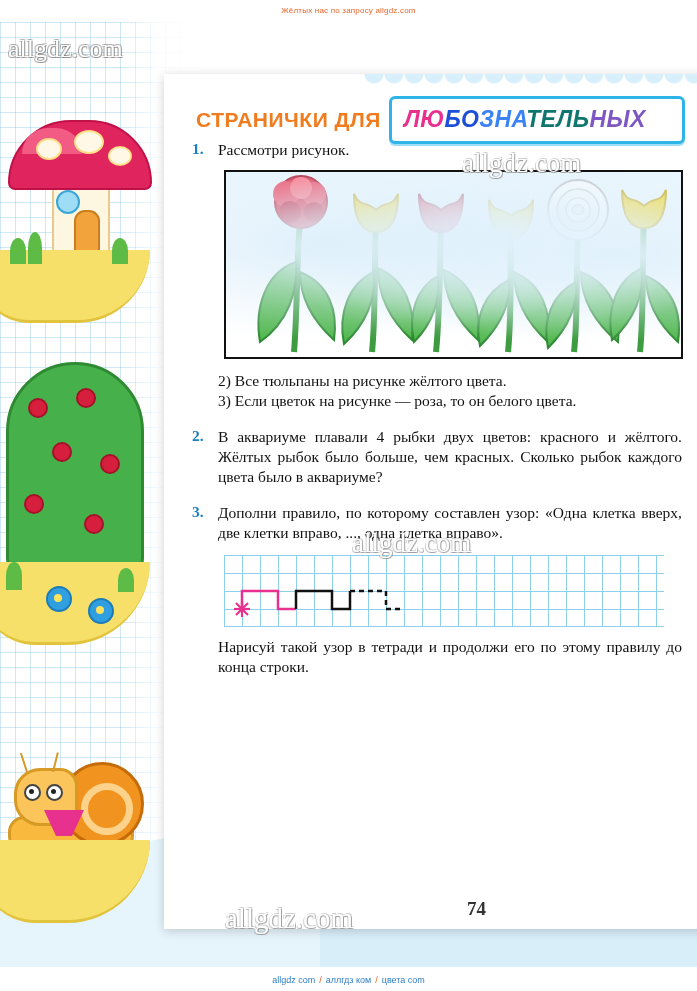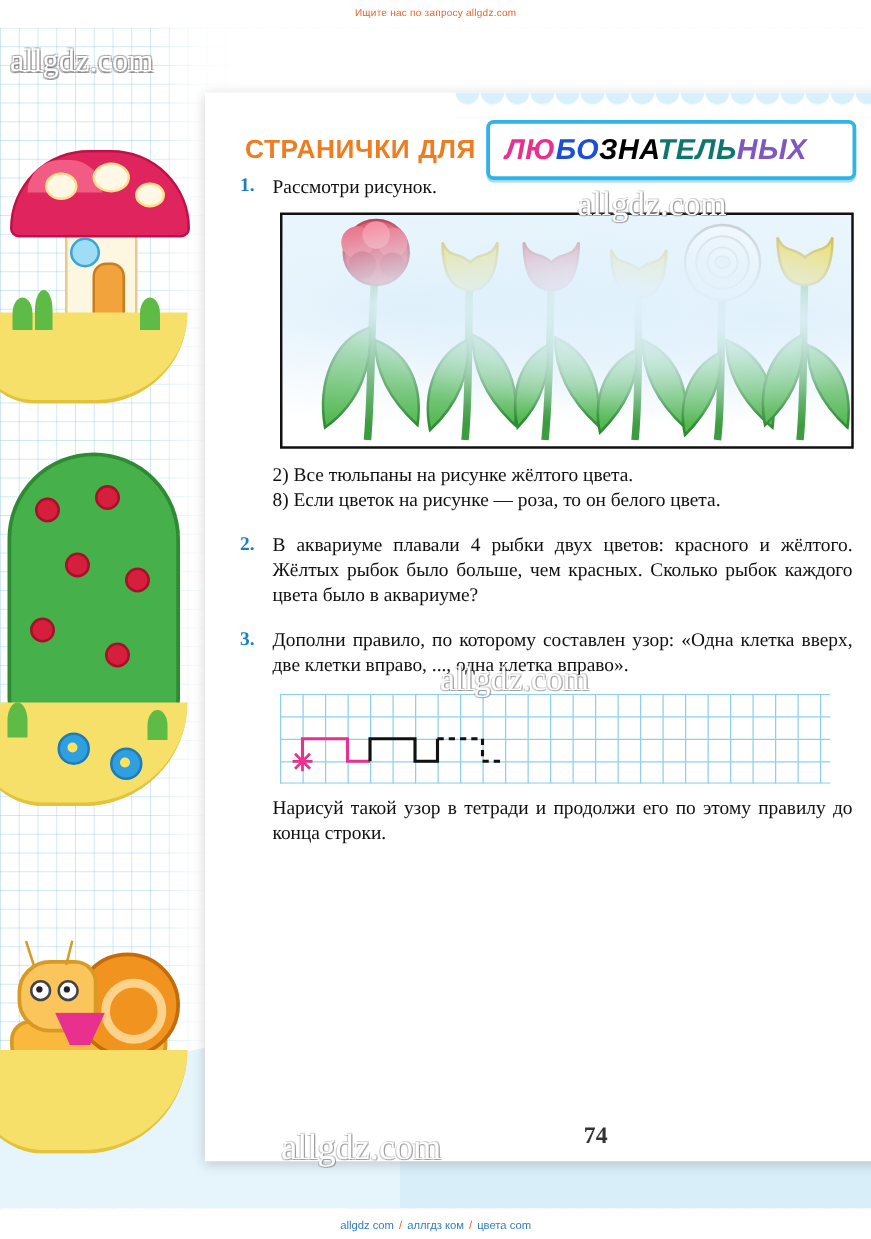--- a/index.html
+++ b/index.html
@@ -393,21 +393,21 @@
     text-align: center;
     font-size: 9px;
     color: #2f7ec4;
   }
   .footer .sep { color: #e8642a; margin: 0 4px; }
 </style>
 </head>
 <body>
 
 <div class="top-banner">
-  <span>Ищите нас по запросу allgdz.com</span>
+  <span>Жёлтых нас по запросу allgdz.com</span>
 </div>
 
 <div class="page">
 
   <div class="grid-bg"></div>
   <div class="grid-fade"></div>
   <div class="blue-shape"></div>
   <div class="blue-shape2"></div>
 
   <div class="decor">
@@ -452,21 +452,21 @@
   <div class="wm-logo">allgdz.com</div>
 
   <div class="card">
 
     <div class="scallop"></div>
 
     <div class="hdr">
       <div class="hdr-title">СТРАНИЧКИ ДЛЯ</div>
       <div class="hdr-box">
         <div class="hdr-box-inner">
-          <span style="color:#e8318e;">ЛЮ</span><span style="color:#1d4ed8;">БО</span><span style="color:#000000;">ЗНА</span><span style="color:#0f766e;">ТЕЛЬ</span><span style="color:#7e57c2;">НЫХ</span>
+          <span style="color:#e8318e;">ЛЮ</span><span style="color:#1d4ed8;">БО</span><span style="color:#3b82f6;">ЗНА</span><span style="color:#0f766e;">ТЕЛЬ</span><span style="color:#7e57c2;">НЫХ</span>
         </div>
       </div>
     </div>
 
     <div class="body">
 
       <div class="task">
         <span class="tnum">1.</span>
         <div class="ttext">Рассмотри  рисунок.</div>
       </div>
@@ -523,21 +523,21 @@
             <path d="M346 38 C346 31, 358 31, 358 38 C358 44, 346 44, 346 38 Z" fill="#f2f2f2" stroke="#d0d0d0" stroke-width="1.2"></path>
           </g>
 
           <g>
             <path d="M396 18 C396 48, 406 56, 418 56 C430 56, 440 48, 440 18 C434 32, 428 24, 418 34 C408 24, 402 32, 396 18 Z" fill="#f5d316" stroke="#c9a400" stroke-width="2"></path>
           </g>
         </svg>
       </div>
 
       <div class="para">2)  Все  тюльпаны  на  рисунке  жёлтого  цвета.</div>
-      <div class="para">8)  Если  цветок  на  рисунке  —  роза,  то  он белого  цвета.</div>
+      <div class="para">3)  Если  цветок  на  рисунке  —  роза,  то  он белого  цвета.</div>
 
       <div class="task" style="margin-top:16px;">
         <span class="tnum">2.</span>
         <div class="ttext">В  аквариуме  плавали  4  рыбки  двух  цветов: красного  и  жёлтого.  Жёлтых  рыбок  было больше,  чем  красных.  Сколько  рыбок  каждого цвета  было  в  аквариуме?</div>
       </div>
 
       <div class="task" style="margin-top:16px;">
         <span class="tnum">3.</span>
         <div class="ttext">Дополни  правило,  по  которому  составлен узор:  «Одна  клетка  вверх,  две  клетки  вправо, ...,  одна  клетка  вправо».</div>
       </div>

